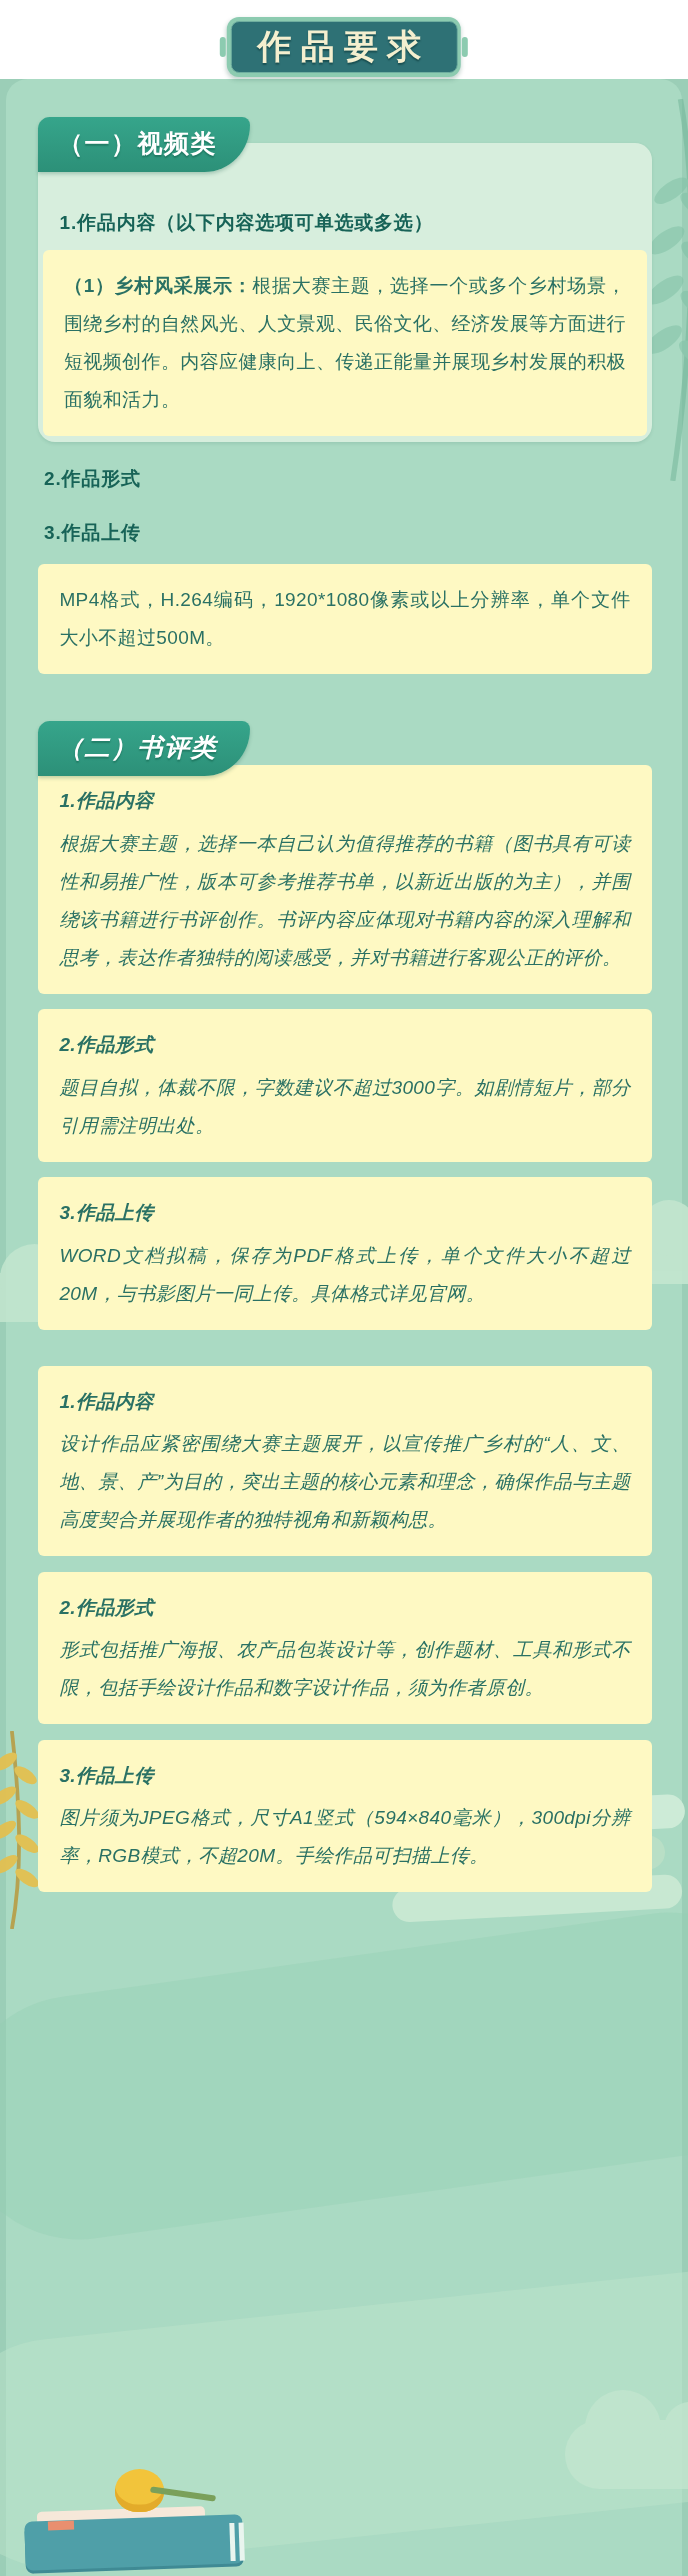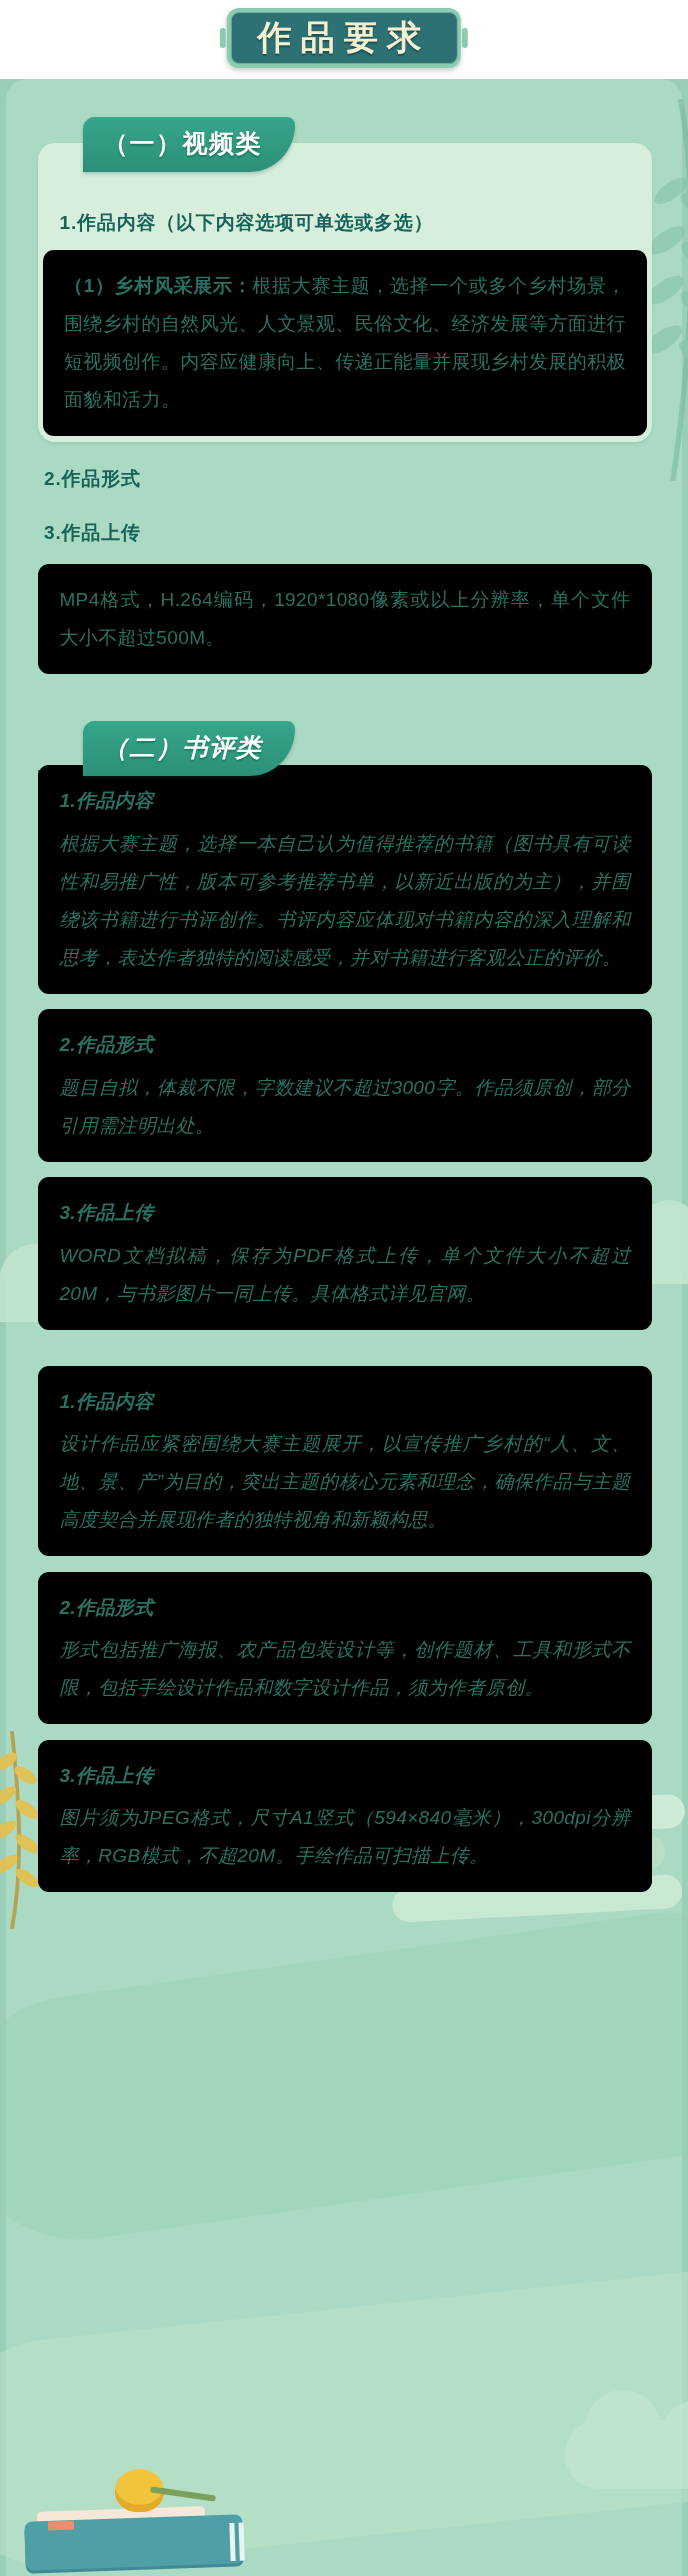--- a/index.html
+++ b/index.html
@@ -3,49 +3,49 @@
 <meta charset="utf-8">
 <style>
   html,body{margin:0;padding:0;background:#ffffff;}
   .stage{position:relative;width:688px;height:2576px;overflow:hidden;background:#ffffff;
          font-family:"Liberation Sans","DejaVu Sans",sans-serif;}
   
   .bg-outer{position:absolute;left:0;top:79px;width:688px;height:2497px;background:#9bceb7;}
   .bg-inner{position:absolute;left:6.1px;top:79px;width:676px;height:2497px;background:#aadac3;
             border-radius:21.4px 21.4px 0 0;}
   
-  .banner{position:absolute;top:8px;left:50%;transform:translateX(-50%);z-index:6;
+  .banner{position:absolute;top:17px;left:50%;transform:translateX(-50%);z-index:6;
           background:#8ccbb0;padding:3.8px;border-radius:12.2px;box-shadow:0 2.3px 4.6px rgba(30,90,70,.25);}
   .banner-inner{background:#2e7175;border:1.5px solid #6fae9f;border-radius:8.4px;
           padding:7.6px 26px;}
   .banner-inner .t{font-family:"DejaVu Serif","Liberation Serif",serif;font-weight:bold;
           font-size:34px;line-height:35px;color:#f4efcf;letter-spacing:9.2px;
           text-shadow:0 1.5px 1.5px rgba(0,40,40,.45);}
   .banner::before,.banner::after{content:"";position:absolute;top:50%;width:6.1px;height:20px;
           background:#8ccbb0;border-radius:3.1px;transform:translateY(-50%);}
   .banner::before{left:-6.9px;}
   .banner::after{right:-6.9px;}
   
   .content{position:absolute;left:38px;top:117px;width:614px;z-index:2;}
   .section{position:relative;}
   .section + .section{margin-top:47px;font-style:italic;}
   .tab{position:relative;z-index:2;width:212px;height:55px;
        background:linear-gradient(180deg,#36a58b,#2c9078);
        border-radius:13.7px 9.2px 53px 0 / 13.7px 9.2px 55px 0;
-       box-shadow:0 2.3px 3.8px rgba(25,90,70,.25);margin-left:45px;}
+       box-shadow:0 2.3px 3.8px rgba(25,90,70,.25);}
   .tab .tab-label{display:block;padding-left:20px;line-height:53px;font-size:25px;font-weight:bold;
        color:#ffffff;letter-spacing:1.5px;text-shadow:0 1.5px 1.5px rgba(0,70,50,.35);}
   .fold{position:absolute;left:0;top:49px;width:34px;height:37px;background:#1d6e5c;
        border-radius:0 0 0 27.5px;z-index:0;}
   
   .card{position:relative;z-index:1;margin-top:-29px;background:#d7eedd;border-radius:17px;
         padding:44px 4.6px 6.1px 4.6px;box-shadow:0 1.5px 3.1px rgba(40,100,80,.12);}
   .card .card-heading{margin:20px 0 10.7px 0;padding-left:17px;}
   .h-num{font-size:19px;font-weight:bold;color:#176357;letter-spacing:0.8px;line-height:32px;margin:0;}
-  .box{position:relative;z-index:1;background:#000000;border-radius:11px;padding:17px 21.4px;}
+  .box{position:relative;z-index:1;background:#fef9c3;border-radius:6px;padding:17px 21.4px;}
   .card .box + .box{margin-top:10.7px;}
   .box p{margin:0;font-size:19px;line-height:2.0;color:#2a7164;letter-spacing:.02em;
          text-align:justify;}
   .box p .lead{font-weight:bold;}
   .box p .tail{font-weight:bold;}
   .box .h-num{margin:0 0 4.6px 0;}
   
   .free-heading{margin:21.4px 0 15.3px 6.1px;}
   .boxwrap{position:relative;z-index:1;}
   .boxwrap .box + .box{margin-top:15.3px;}
@@ -176,21 +176,21 @@
       <div class="tab">
         <span class="tab-label">（二）书评类</span>
       </div>
       <div class="boxwrap">
         <div class="box">
           <p class="h-num">1.作品内容</p>
           <p><span>根据大赛主题，选择一本自己认为值得推荐的书籍（图书具有可读性和易推广性，版本可参考推荐书单，以新近出版的为主），并围绕该书籍进行书评创作。书评内容应体现对书籍内容的深入理解和思考，表达作者独特的阅读感受，并对书籍进行客观公正的评价。</span></p>
         </div>
         <div class="box">
           <p class="h-num">2.作品形式</p>
-          <p><span>题目自拟，体裁不限，字数建议不超过3000字。作品须原创，部分引用需注明出处。</span></p>
+          <p><span>题目自拟，体裁不限，字数建议不超过3000字。如剧情短片，部分引用需注明出处。</span></p>
         </div>
         <div class="box">
           <p class="h-num">3.作品上传</p>
           <p><span>WORD文档拟稿，保存为PDF格式上传，单个文件大小不超过20M，与书影图片一同上传。具体格式详见官网。</span></p>
         </div>
       </div>
     </div>
 
     <div class="section">
       <div class="fold"></div>

